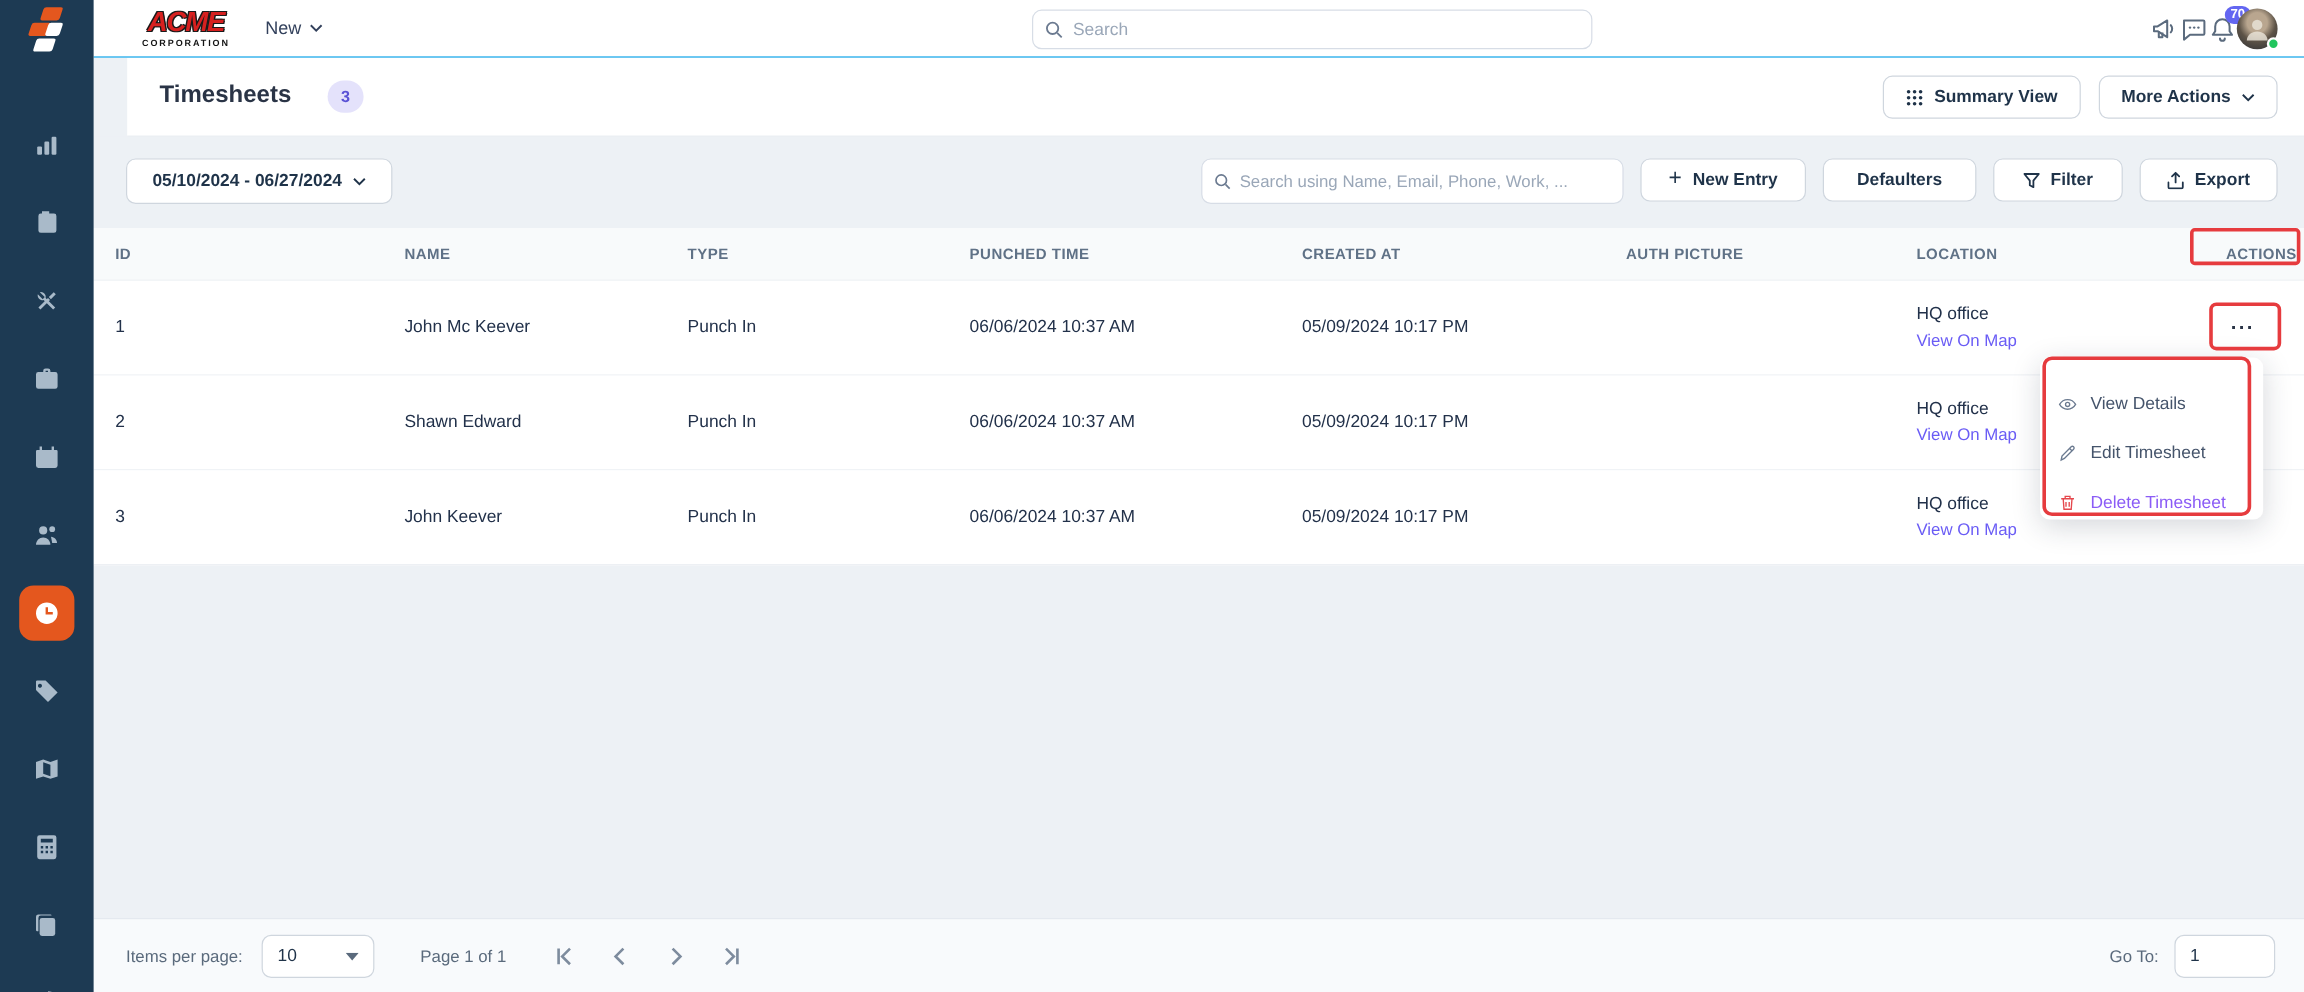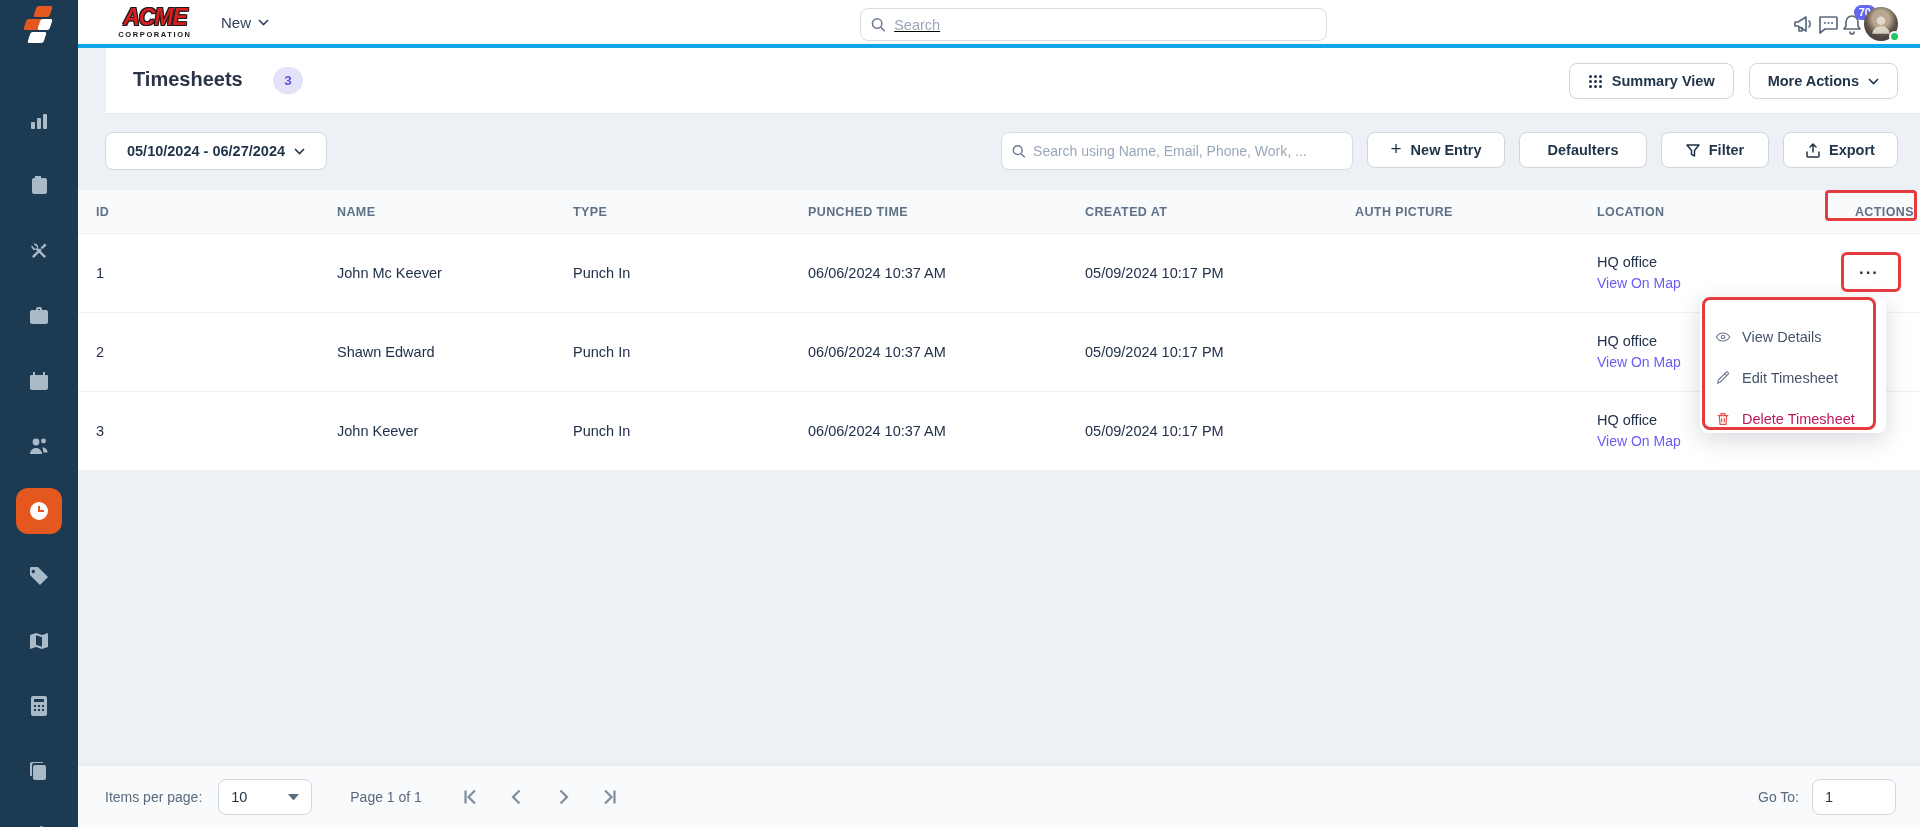--- a/index.html
+++ b/index.html
@@ -9,26 +9,26 @@
   .sidebar { position:absolute; left:0; top:0; width:78px; height:827px; background:#1d3a53; z-index:30; }
   .side-logo { position:absolute; left:17px; top:6px; width:44px; height:40px; }
   .side-logo .blk { position:absolute; transform:skewX(-18deg); border-radius:2px; }
   .nav-col { position:absolute; top:88px; left:0; width:78px; display:flex; flex-direction:column; align-items:center; }
   .nav-item { width:78px; height:65px; display:flex; align-items:center; justify-content:center; cursor:pointer; }
   .nav-item svg { width:24px; height:24px; fill:#a9bac9; }
   .nav-item.active .box { width:46px; height:46px; background:#e4571e; border-radius:12px; display:flex; align-items:center; justify-content:center; }
   .nav-item.active svg { fill:#ffffff; }
 
   
-  .topbar { position:absolute; left:78px; top:0; right:0; height:48px; background:#fff; border-bottom:4px solid #0ea5e9; display:flex; align-items:center; z-index:20; }
+  .topbar { position:absolute; left:78px; top:0; right:0; height:48px; background:#fff; border-bottom:1px solid #0ea5e9; display:flex; align-items:center; z-index:20; }
   .brand { margin-left:27px; width:100px; text-align:center; line-height:1; cursor:pointer; }
   .brand-top { font-size:23px; font-weight:900; font-style:italic; color:#d6201f; letter-spacing:-1px; text-shadow:-1px 1px 0 #1a1a1a, 1px 1px 0 #1a1a1a, 1px -1px 0 #1a1a1a, -1px -1px 0 #1a1a1a; }
   .brand-sub { font-size:7.5px; font-weight:800; color:#141414; letter-spacing:1.6px; margin-top:2px; }
   .new-menu { display:flex; align-items:center; gap:7px; margin-left:16px; font-size:15px; color:#33415c; cursor:pointer; }
-  .top-search { position:absolute; left:782px; top:8px; width:467px; height:33px; border:1px solid #d7dde6; border-radius:8px; display:flex; align-items:center; padding:0 10px; background:#fff;text-decoration:underline; }
+  .top-search { position:absolute; left:782px; top:8px; width:467px; height:33px; border:1px solid #d7dde6; border-radius:8px; display:flex; align-items:center; padding:0 10px; background:#fff; }
   .top-search input { border:none; outline:none; font-size:14.5px; width:100%; margin-left:8px; color:#33415c; font-family:"Liberation Sans",sans-serif; }
   .top-search input::placeholder { color:#9aa7b8; }
   .top-icons { position:absolute; right:22px; top:0; height:48px; display:flex; align-items:center; }
   .ticon { position:relative; width:24px; height:24px; cursor:pointer; }
   .ticon svg { width:24px; height:24px; stroke:#5b6b7e; fill:none; stroke-width:1.7; }
   .badge70 { position:absolute; top:-7px; right:-12px; background:#6366f1; color:#fff; font-size:11px; font-weight:700; border-radius:10px; padding:2px 5px; line-height:1; }
   .avatar { position:relative; width:34px; height:34px; border-radius:50%; background:radial-gradient(circle at 50% 35%, #b9a68f 0 30%, #5d5347 55%, #2b2e33 100%); cursor:pointer; overflow:visible; }
   .avatar svg { position:absolute; left:4px; top:4px; width:26px; height:26px; fill:#e8e2d6; opacity:.85; }
   .avatar .dot { position:absolute; right:-2px; bottom:-1px; width:11px; height:11px; background:#22c55e; border:2px solid #fff; border-radius:50%; }
 
@@ -59,21 +59,21 @@
   .trow { height:79px; border-bottom:1px solid #edf0f4; background:#fff; }
   .trow .cell { font-size:14.5px; color:#22314a; }
   .loc-cell { line-height:1.55; }
   .map-link { color:#6a5cf5; cursor:pointer; font-size:14px; }
   .dots-btn { width:54px; height:36px; margin-left:auto; margin-right:18px; display:flex; align-items:center; justify-content:center; font-size:17px; font-weight:700; letter-spacing:2px; color:#2a3446; cursor:pointer; line-height:0; padding-bottom:8px; }
 
   
   .ctx-menu { position:absolute; left:1700px; top:298px; width:186px; background:#fff; border-radius:8px; box-shadow:0 6px 24px rgba(25,39,60,.18); padding:6px 0; z-index:40; }
   .ctx-item { height:41px; display:flex; align-items:flex-end; gap:11px; padding-left:15px; font-size:14.5px; color:#45546b; cursor:pointer; }
   .ctx-item svg { width:16px; height:16px; stroke:#6b7a90; fill:none; stroke-width:1.7; }
-  .ctx-item.danger { color:#be185d; }
+  .ctx-item.danger { color:#8b5cf6; }
   .ctx-item.danger svg { stroke:#e5484d; }
 
   
   .anno { position:absolute; border:3px solid #e63b3e; border-radius:4px; z-index:50; pointer-events:none; }
   .anno-actions { left:1825px; top:190px; width:92px; height:31px; }
   .anno-dots { left:1841px; top:252px; width:60px; height:40px; border-radius:6px; }
   .anno-menu { left:1702px; top:297px; width:174px; height:133px; border-radius:8px; }
 
   
   .footer { position:absolute; left:78px; top:765px; right:0; height:62px; background:#f8fafc; border-top:1px solid #e4e9ef; z-index:10;padding-left:36px; }

